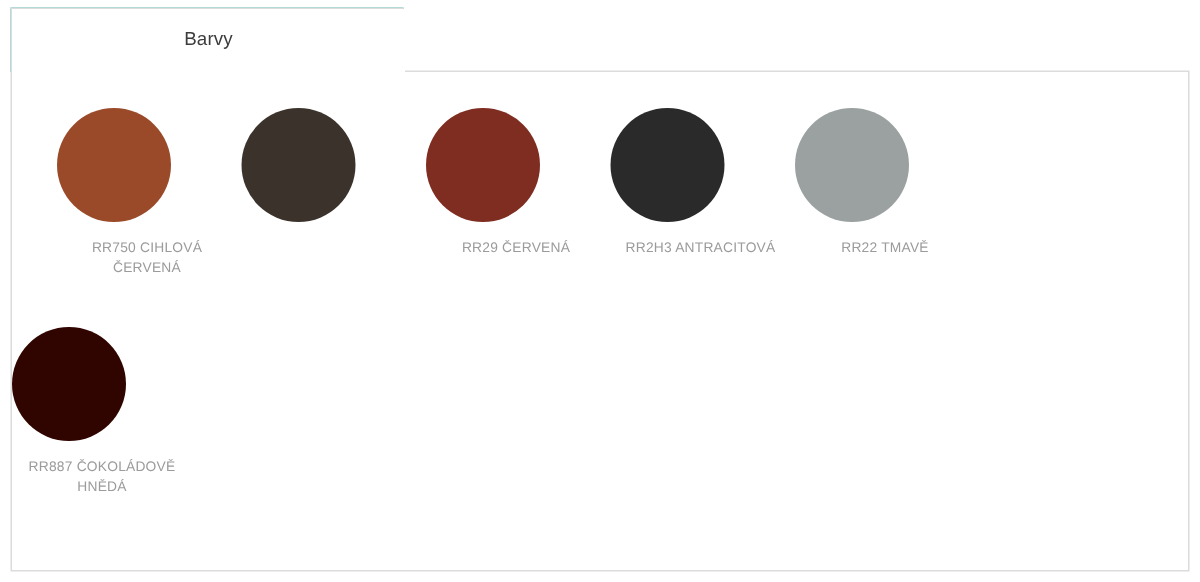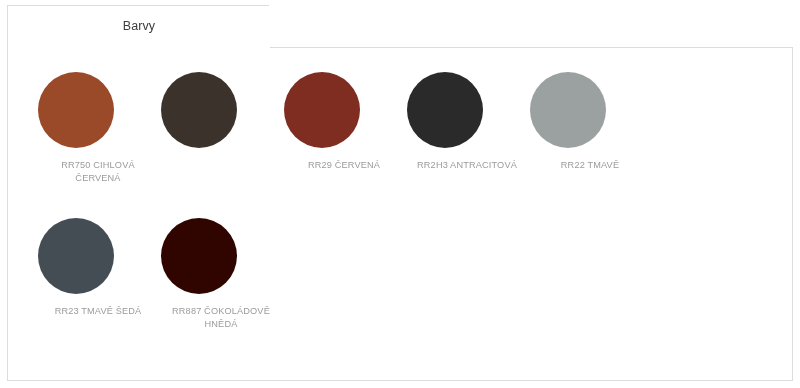--- a/index.html
+++ b/index.html
@@ -154,24 +154,20 @@
         <div class="swatch">
           <div class="swatch-dot" style="background: rgb(42, 42, 42);"></div>
           <div class="swatch-caption">RR2H3 ANTRACITOVÁ</div>
         </div>
         <div class="swatch">
           <div class="swatch-dot" style="background: rgb(154, 161, 160);"></div>
           <div class="swatch-caption">RR22 TMAVĚ</div>
         </div>
       </div>
     <div class="swatch-row row-1" id="row-1">
-        <div class="swatch first">
-          <div class="swatch-dot" style="background: rgb(68, 76, 84);"></div>
-          <div class="swatch-caption">RR23 TMAVĚ ŠEDÁ</div>
-        </div>
         <div class="swatch">
           <div class="swatch-dot" style="background: rgb(48, 5, 0);"></div>
           <div class="swatch-caption">RR887 ČOKOLÁDOVĚ HNĚDÁ</div>
         </div>
       </div>
   </div>
 
 </div>
 
 </body></html>

